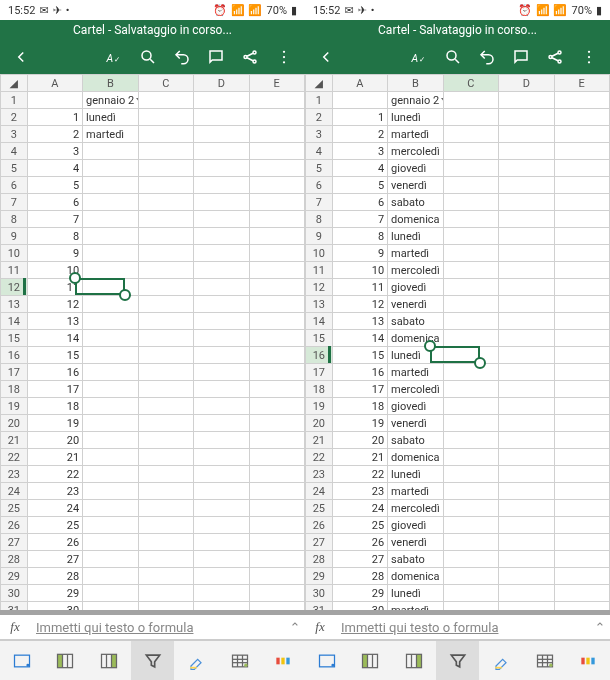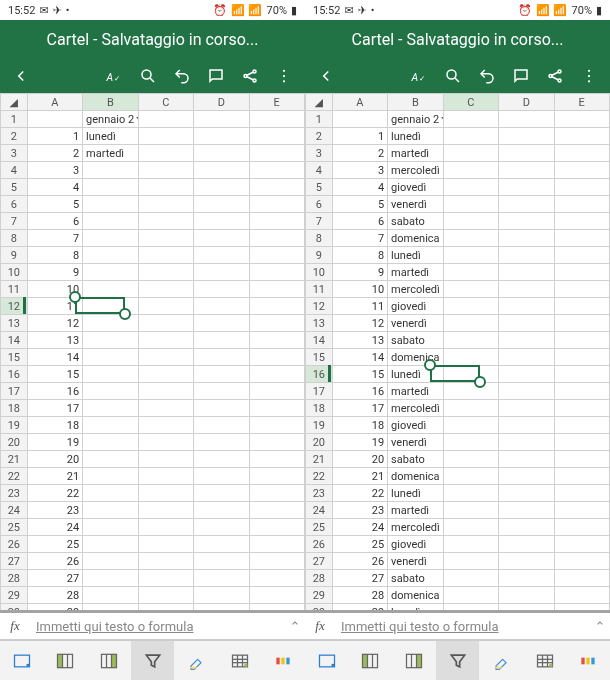--- a/index.html
+++ b/index.html
@@ -1,40 +1,40 @@
 <!DOCTYPE html>
 <html><head>
 <meta charset="utf-8">
 <style>
   * { margin: 0; padding: 0; box-sizing: border-box; }
   body { font-family: -apple-system, BlinkMacSystemFont, "Segoe UI", Roboto, sans-serif; background: #fff; width: 610px; height: 680px; overflow: hidden; display: flex; }
   .pane { width: 305px; display: flex; flex-direction: column; position: relative; }
   .status-bar { height: 20px; background: #fff; display: flex; align-items: center; justify-content: space-between; padding: 0 8px; font-size: 11px; color: #333; }
   .status-left, .status-right { display: flex; align-items: center; gap: 4px; }
   .app-bar { background: #217346; color: #fff; }
-  .title-row { text-align: center; font-size: 16px; padding: 10px 0; }
+  .title-row { text-align: center; font-size: 12px; padding: 3px 0; }
   .toolbar-row { display: flex; align-items: center; height: 34px; padding: 0 4px; }
   .tool-btn { width: 34px; height: 34px; display: flex; align-items: center; justify-content: center; color: #fff; }
   .tool-btn svg { width: 18px; height: 18px; }
   .spacer { flex: 1; }
   .sheet { flex: 1; overflow: hidden; position: relative; background: #fff; }
   table { border-collapse: collapse; table-layout: fixed; width: 100%; }
   th, td { border: 1px solid #d0d0d0; font-size: 11px; height: 17px; padding: 0 3px; color: #333; overflow: hidden; white-space: nowrap; }
   th { background: #f3f3f3; font-weight: normal; text-align: center; color: #555; }
   th.corner { width: 24px; }
   th.col-hdr { width: 50px; }
   th.row-hdr { width: 24px; text-align: center; }
   td.num { text-align: right; }
   td.txt { text-align: left; }
   th.row-hdr.sel, th.col-hdr.sel { background: #d6e9d8; }
   .dropdown { display: inline-flex; align-items: center; text-align: center; }
   .dropdown::after { content: ""; display: inline-block; margin-left: 2px; border-left: 4px solid transparent; border-right: 4px solid transparent; border-top: 5px solid #666; }
   .sel-cell { position: absolute; border: 2px solid #1e7145; pointer-events: none; }
   .sel-handle { position: absolute; width: 12px; height: 12px; border: 2px solid #1e7145; border-radius: 50%; background: #fff; pointer-events: none; }
-  .formula-bar { display: flex; align-items: center; height: 30px; border-top: 3px solid #a3a3a3; border-bottom: 1px solid #ccc; background: #fff; font-size: 13px; color: #888; }
+  .formula-bar { display: flex; align-items: center; height: 30px; border-top: 5px solid #a3a3a3; border-bottom: 1px solid #ccc; background: #fff; font-size: 13px; color: #888; }
   .fx { width: 30px; text-align: center; font-style: italic; font-family: serif; color: #555; }
   .formula-input { flex: 1; padding: 0 6px; text-decoration: underline; }
   .chev { width: 20px; text-align: center; color: #888; }
   .bottom-bar { display: flex; align-items: center; height: 40px; background: #f3f3f3; border-top: 1px solid #ccc; }
   .bot-btn { flex: 1; display: flex; align-items: center; justify-content: center; height: 100%; }
   .bot-btn.active { background: #ddd; }
   .bot-btn svg { width: 20px; height: 20px; }
   .sel-marker { position:absolute; left:23px; width:3px; background:#1e7145; }
 </style>
 </head>

